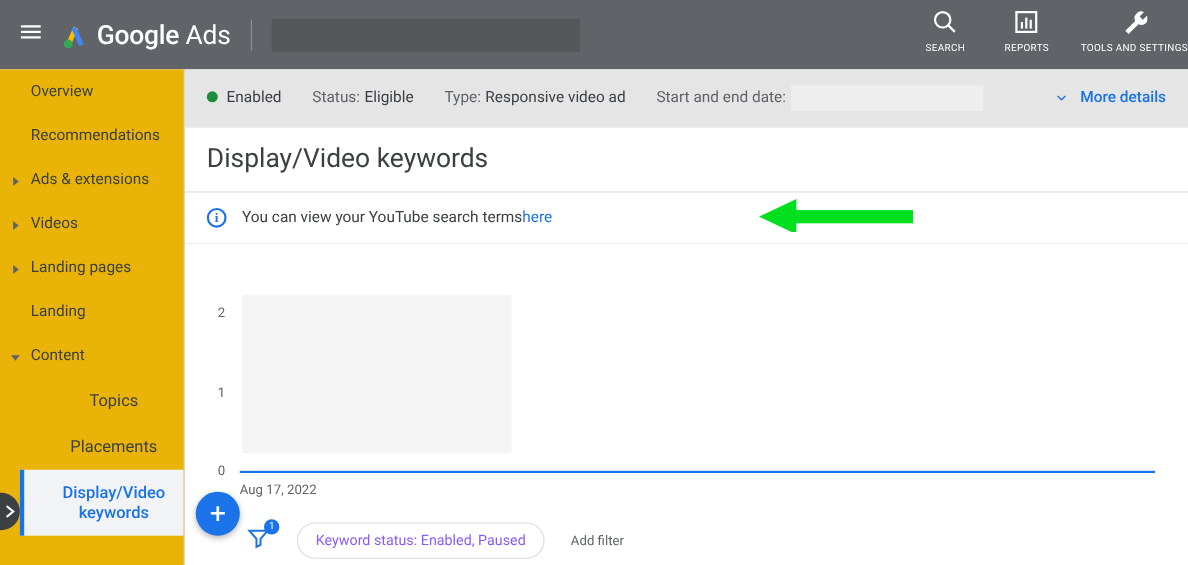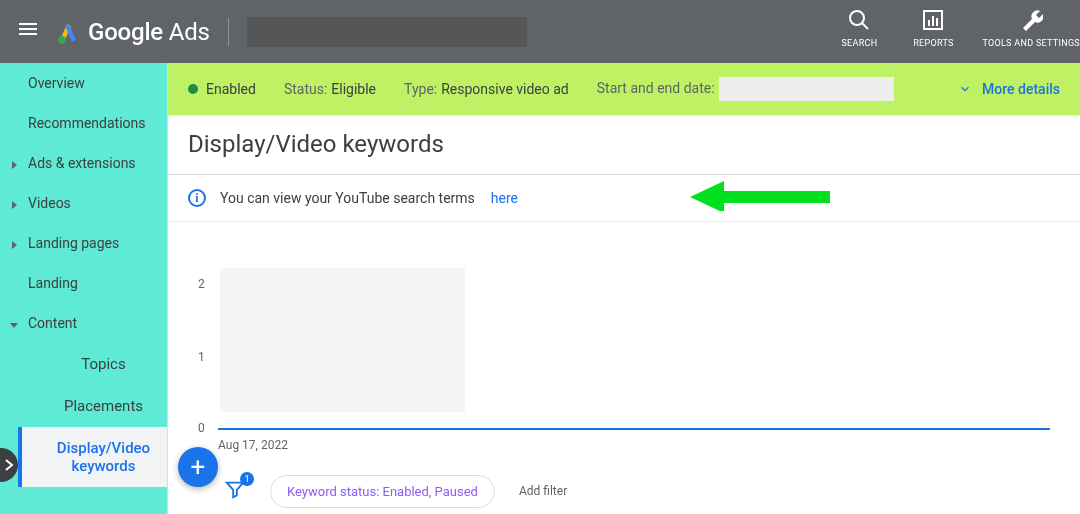--- a/index.html
+++ b/index.html
@@ -12,39 +12,39 @@
 .logo-icon { width: 24px; height: 24px; }
 .brand { font-size: 24px; font-weight: 400; letter-spacing: -0.2px; }
 .brand b { font-weight: 500; }
 .divider-v { width: 1px; height: 28px; background: rgba(255,255,255,0.3); margin: 0 18px; }
 .redact { background: #545658; height: 30px; width: 280px; }
 .header-actions { position: absolute; right: 0; top: 6px; display: flex; gap: 24px; align-items: flex-start; }
 .header-action { text-align: center; font-size: 9px; letter-spacing: 0.3px; cursor: pointer; min-width: 50px; }
 .header-action .hi { width: 24px; height: 24px; margin: 2px auto 4px; }
 
 .body { display: flex; position: absolute; top: 63px; bottom: 0; left: 0; right: 0; }
-.sidebar { width: 168px; border-right: 1px solid #dadce0; background: #5eead4; overflow: hidden; }
+.sidebar { width: 168px; border-right: 1px solid #dadce0; background: #eab308; overflow: hidden; }
 .side-item { padding: 12px 14px 12px 28px; font-size: 14px; color: #3c4043; cursor: pointer; display: flex; align-items: center; position: relative; }
 .side-item.caret::before { content: ""; position: absolute; left: 12px; top: 18px; border-left: 5px solid #5f6368; border-top: 4px solid transparent; border-bottom: 4px solid transparent; }
 .side-item.expanded::before { content: ""; position: absolute; left: 10px; top: 20px; border-top: 5px solid #5f6368; border-left: 4px solid transparent; border-right: 4px solid transparent; }
 .side-sub { padding: 12px 14px 12px 32px; font-size: 15px; color: #3c4043; cursor: pointer; border-left: 2px solid transparent; margin-left: 20px; text-align: center; }
 .side-sub.active { color: #1a73e8; border-left: 4px solid #1a73e8; background: #f1f3f4; margin-left: 18px; font-weight: 500; }
 
 .main { flex: 1; display: flex; flex-direction: column; overflow: hidden; }
-.infobar { display: flex; align-items: center; padding: 14px 20px; gap: 28px; background: #bef264; border-bottom: 1px solid #ebebeb; font-size: 14px; color: #3c4043; }
+.infobar { display: flex; align-items: center; padding: 14px 20px; gap: 28px; background: #e5e5e5; border-bottom: 1px solid #ebebeb; font-size: 14px; color: #3c4043; }
 .dot { width: 10px; height: 10px; border-radius: 50%; background: #1e8e3e; display: inline-block; margin-right: 8px; }
 .label-grey { color: #5f6368; margin-right: 4px; }
 .more-details { margin-left: auto; color: #1a73e8; font-weight: 500; cursor: pointer; display: flex; align-items: center; gap: 10px; }
 .date-redact { background: #eeeeee; width: 175px; height: 24px; display: inline-block; vertical-align: middle; }
 
 .page-title { font-size: 24px; color: #3c4043; padding: 14px 20px 16px; border-bottom: 1px solid #dadce0; font-weight: 400; }
 
 .notice { display: flex; align-items: center; padding: 14px 20px; font-size: 14px; color: #3c4043; border-bottom: 1px solid #ebebeb; position: relative; }
 .info-icon { width: 18px; height: 18px; border: 2px solid #1a73e8; border-radius: 50%; color: #1a73e8; font-size: 12px; font-weight: bold; display: flex; align-items: center; justify-content: center; margin-right: 14px; font-family: serif; }
-.notice a { color: #1a73e8; text-decoration: none; margin-left: 16px; }
+.notice a { color: #1a73e8; text-decoration: none; margin-left: 0; }
 .arrow-annot { position: absolute; left: 522px; top: 6px; }
 
 .chart-area { flex: 1; position: relative; padding: 20px 20px 0 20px; }
 .chart { position: relative; height: 160px; margin-left: 10px; margin-right: 10px; }
 .ytick { position: absolute; left: 0; font-size: 12px; color: #5f6368; transform: translateY(-50%); }
 .grid-bg { position: absolute; left: 52px; top: 46px; width: 245px; height: 144px; background: #f5f5f5; }
 .baseline { position: absolute; left: 20px; right: 0; height: 2px; background: #1a73e8; }
 .xlabel { position: absolute; font-size: 12px; color: #5f6368; }
 
 .fab { position: absolute; left: 178px; top: 447px; width: 40px; height: 40px; border-radius: 50%; background: #1a73e8; color: #fff; font-size: 26px; display: flex; align-items: center; justify-content: center; cursor: pointer; box-shadow: 0 2px 6px rgba(0,0,0,0.3); }

